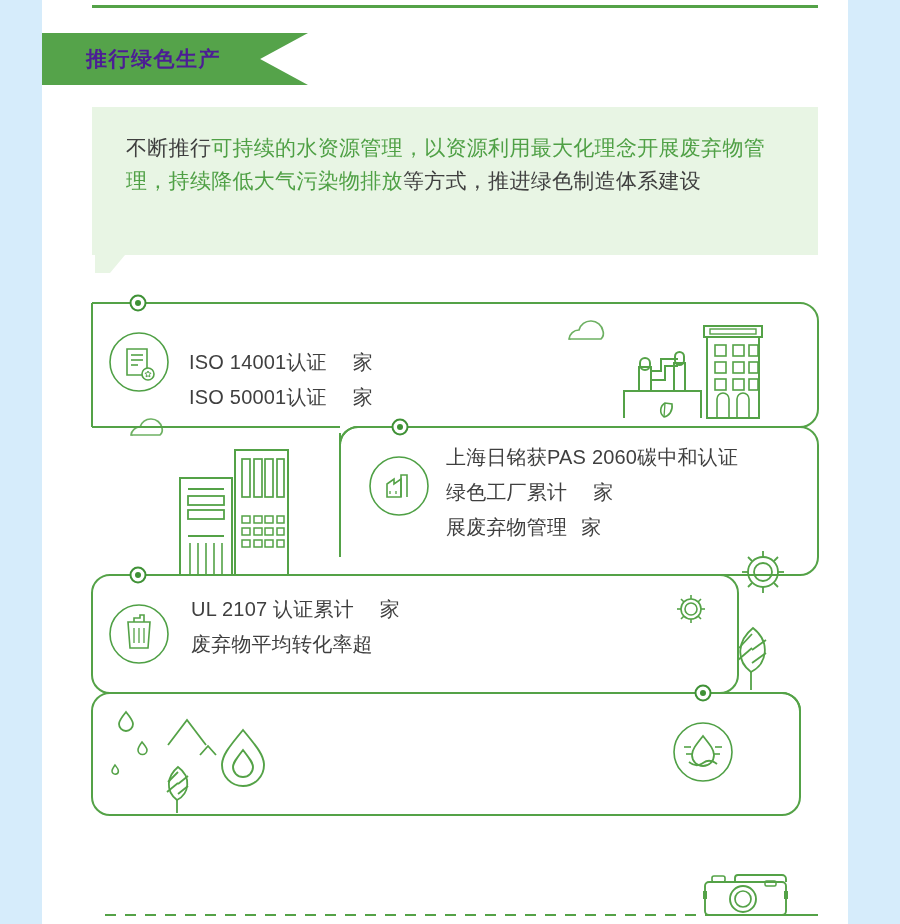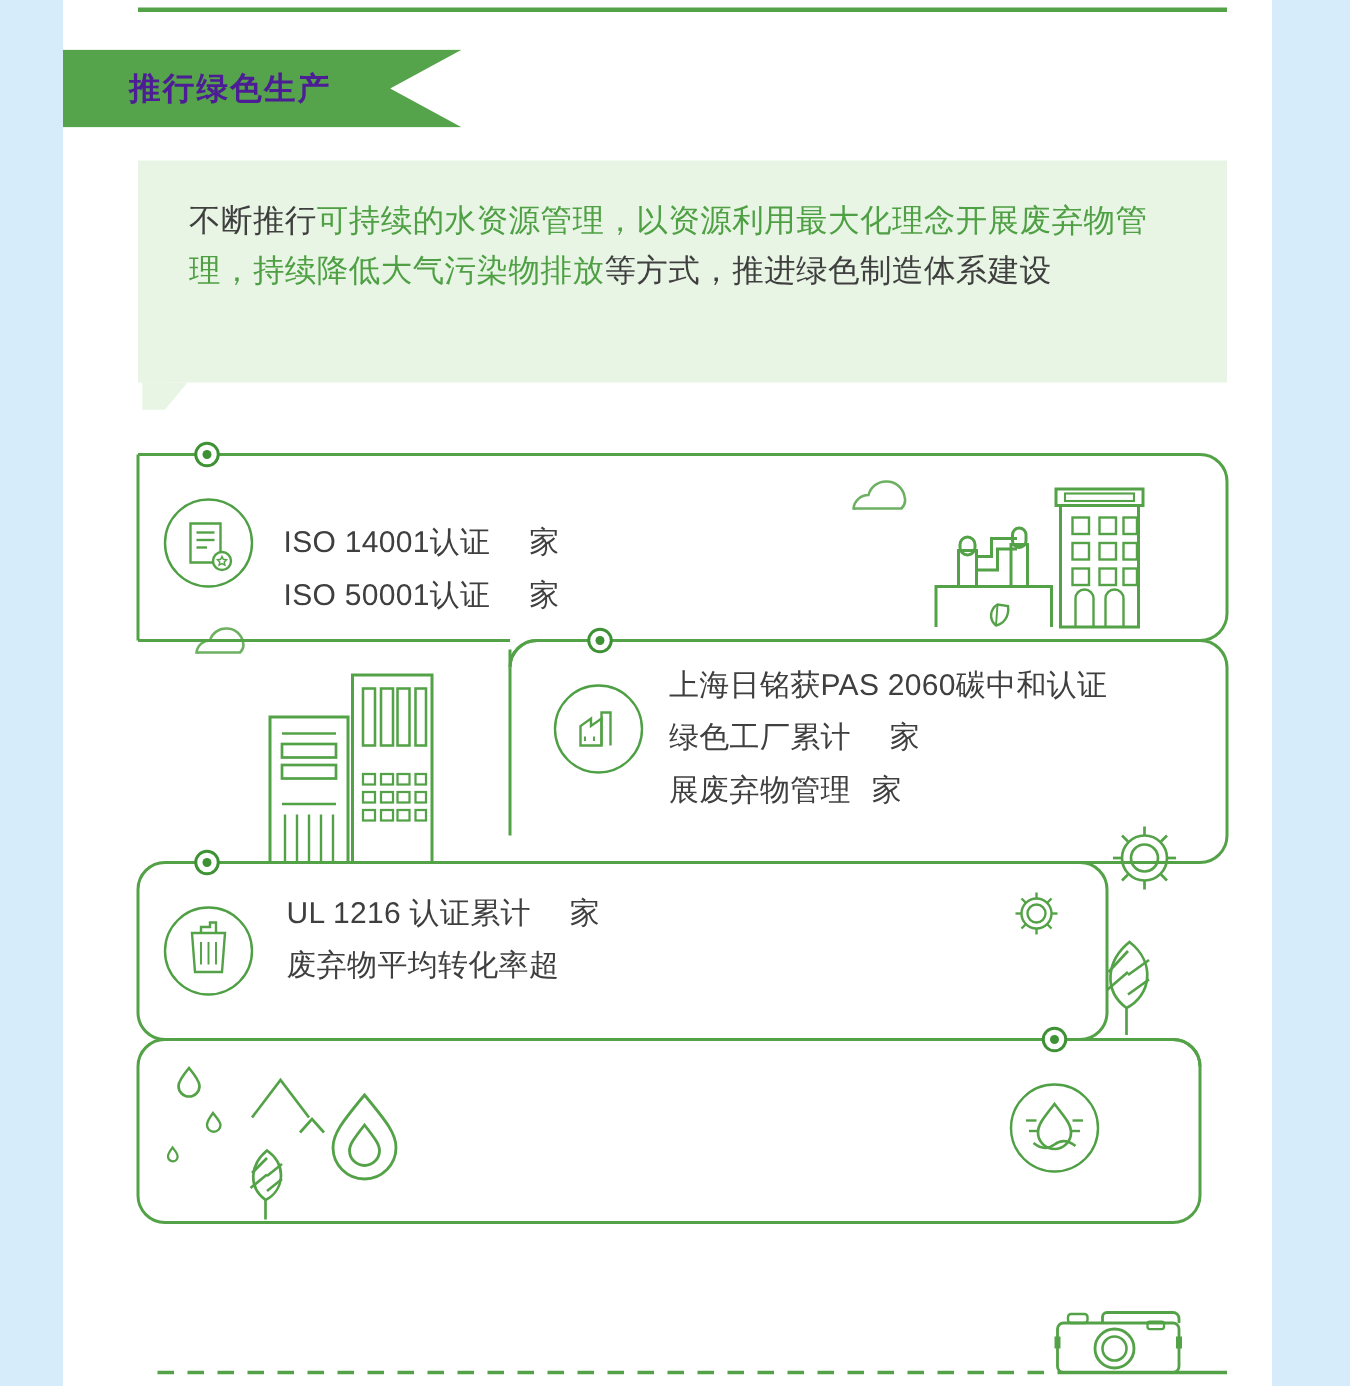--- a/index.html
+++ b/index.html
@@ -344,21 +344,21 @@
     <div>
       <span>绿色工厂累计</span><span class="gap"></span><span>家</span>
     </div>
     <div>
       <span>展废弃物管理</span><span class="gap-s"></span><span>家</span>
     </div>
   </div>
 
   <div class="card-text c3-text">
     <div>
-      <span>UL 1216 认证累计</span><span class="gap"></span><span>家</span>
+      <span>UL 2107 认证累计</span><span class="gap"></span><span>家</span>
     </div>
     <div>
       <span>废弃物平均转化率超</span>
     </div>
   </div>
 
 
 </div>
 
 </body></html>

